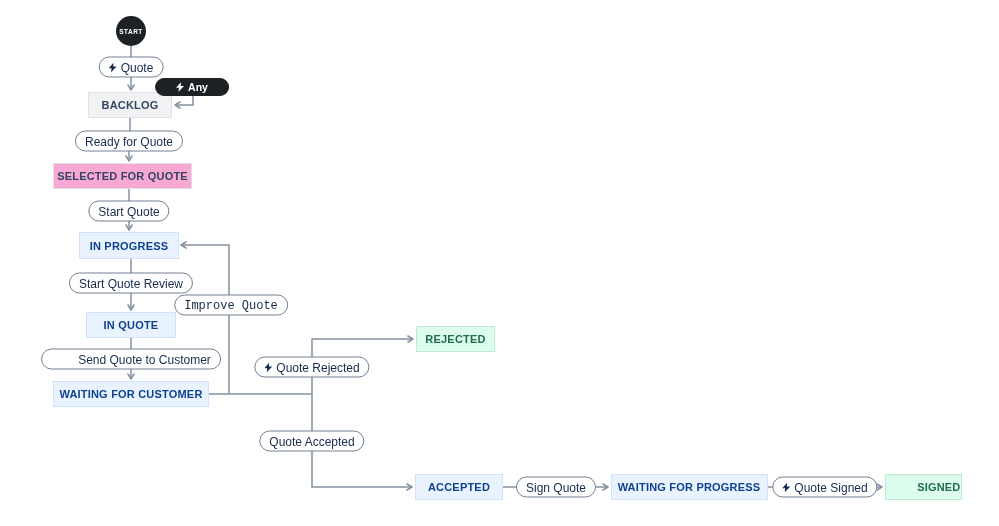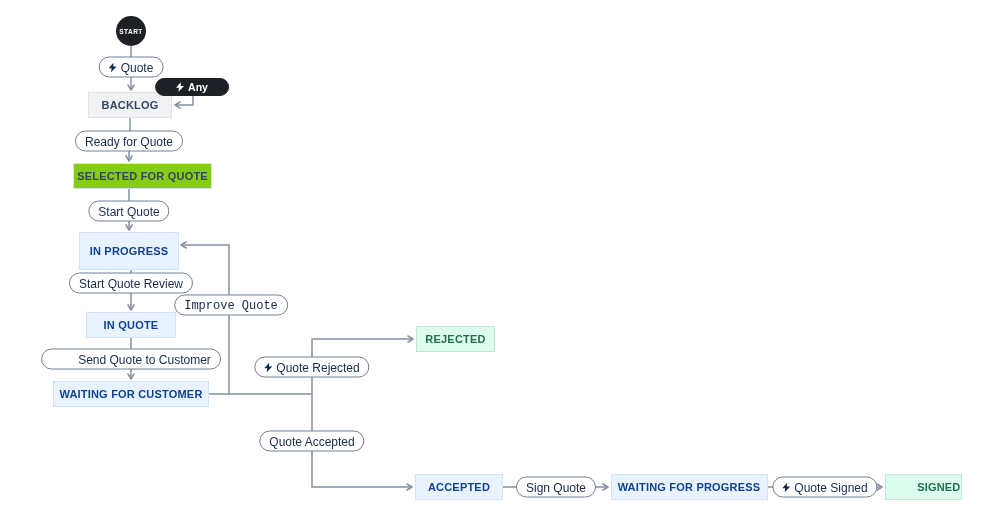--- a/index.html
+++ b/index.html
@@ -107,24 +107,24 @@
       <polyline points="768,487 795,487" fill="none" stroke="#8590A2" stroke-width="1.5"></polyline>
       <polyline points="858,487 882,487" fill="none" stroke="#8590A2" stroke-width="1.5" marker-end="url(#arrowhead)"></polyline>
     </svg>
   <div id="nodes">
       <div class="start-node" style="left: 131px; top: 31px; background: rgb(29, 33, 37); color: rgb(255, 255, 255);">
         <span>START</span>
       </div>
       <div class="status-node" style="left: 88px; top: 92px; width: 84px; height: 26px; background: rgb(241, 242, 244); border-color: rgb(223, 225, 230); color: rgb(52, 69, 99);">
         <span>BACKLOG</span>
       </div>
-      <div class="status-node" style="left: 73px; top: 163px; width: 139px; height: 26px; background: #84cc16; border-color: rgb(223, 225, 230); color: rgb(52, 69, 99); align-items: center;">
+      <div class="status-node" style="left: 53px; top: 163px; width: 139px; height: 26px; background: #f9a8d4; border-color: rgb(223, 225, 230); color: rgb(52, 69, 99); align-items: center;">
         <span>SELECTED FOR QUOTE</span>
       </div>
-      <div class="status-node" style="left: 79px; top: 232px; width: 100px; height: 38px; background: rgb(233, 242, 255); border-color: rgb(208, 226, 252); color: rgb(14, 65, 143);">
+      <div class="status-node" style="left: 79px; top: 232px; width: 100px; height: 27px; background: rgb(233, 242, 255); border-color: rgb(208, 226, 252); color: rgb(14, 65, 143);">
         <span>IN PROGRESS</span>
       </div>
       <div class="status-node" style="left: 86px; top: 312px; width: 90px; height: 26px; background: rgb(233, 242, 255); border-color: rgb(208, 226, 252); color: rgb(14, 65, 143);">
         <span>IN QUOTE</span>
       </div>
       <div class="status-node" style="left: 53px; top: 381px; width: 156px; height: 26px; background: rgb(233, 242, 255); border-color: rgb(208, 226, 252); color: rgb(14, 65, 143);">
         <span>WAITING FOR CUSTOMER</span>
       </div>
       <div class="status-node" style="left: 416px; top: 326px; width: 79px; height: 26px; background: rgb(220, 253, 238); border-color: rgb(189, 235, 210); color: rgb(33, 110, 78); text-align: right;">
         <span>REJECTED</span>

